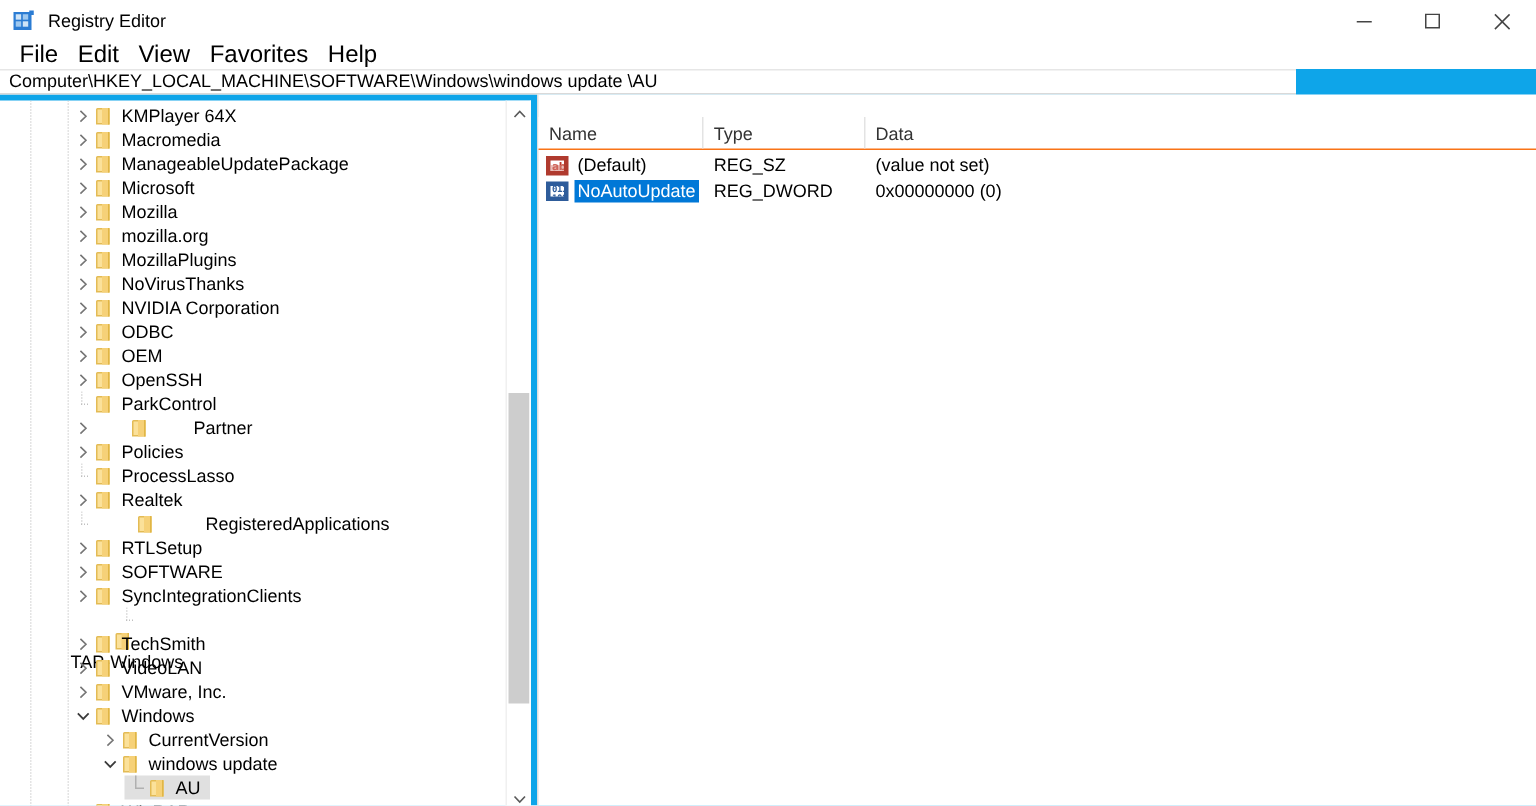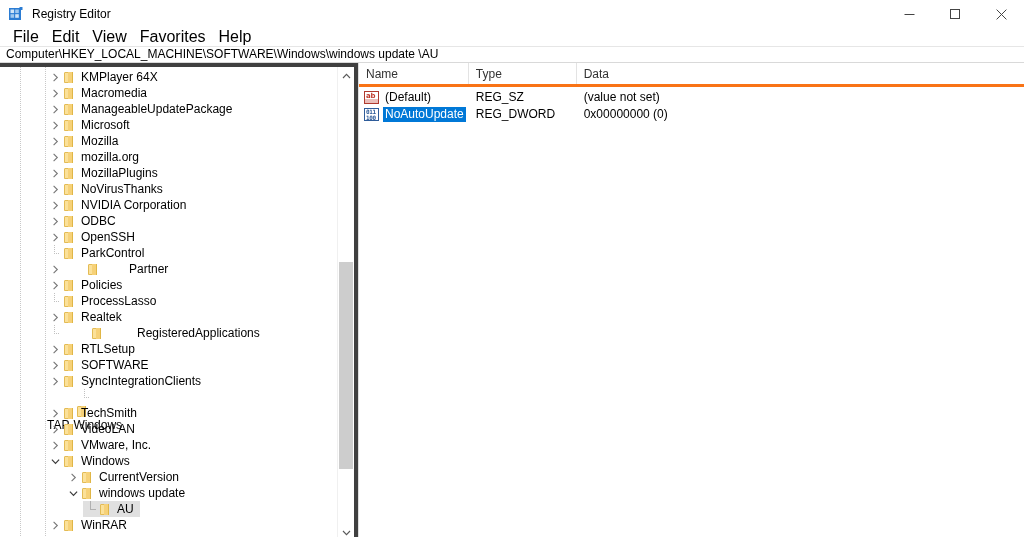--- a/index.html
+++ b/index.html
@@ -15,21 +15,21 @@
     font-family: "Liberation Sans", sans-serif;
     font-size: 12px;
     color: #000000;
     -webkit-font-smoothing: antialiased;
   }
 
   #app {
     position: relative;
     width: 1024px;
     height: 537px;
-    background: #404040;
+    background: #0ea5e9;
     box-sizing: border-box;
   }
 
   
   .titlebar {
     position: absolute;
     left: 0; top: 0;
     width: 1024px;
     height: 28px;
     background: #ffffff;
@@ -80,21 +80,21 @@
     color: #000000;
     padding: 1px 7px 1px 6px;
     line-height: 14px;
     white-space: nowrap;
   }
 
   
   .addressbar {
     position: absolute;
     left: 0; top: 46px;
-    width: 1024px;
+    width: 864px;
     height: 17px;
     background: #ffffff;
     border-top: 1px solid #e6e6e6;
     border-bottom: 1px solid #d9d9d9;
     box-sizing: border-box;
     display: flex;
     align-items: center;
   }
   .address-text {
     font-size: 12px;
@@ -275,22 +275,23 @@
     width: 666px;
     height: 474px;
     background: #ffffff;
     border-left: 1px solid #dedede;
     box-sizing: border-box;
   }
   .list-header {
     position: relative;
     height: 21px;
     background: #ffffff;
-    border-bottom: 3px solid #f97316;
-    display: flex;
+    border-bottom: 1px solid #f97316;
+    display: flex;
+    margin-top: 15px;
   }
   .col-head {
     position: relative;
     height: 21px;
     display: flex;
     align-items: center;
     font-size: 12px;
     color: #333333;
     padding-left: 7px;
     box-sizing: border-box;
@@ -322,21 +323,21 @@
   }
   .cell.name { width: 110px; padding-left: 5px; }
   .cell.type { width: 108px; padding-left: 7px; }
   .cell.data { width: 448px; padding-left: 7px; }
 
   .val-icon {
     width: 15px; height: 13px;
     flex: none;
     margin-right: 4px;
     position: relative;
-    border: 1px solid #15803d;
+    border: 3px solid #15803d;
     background: #ffffff;
     box-sizing: border-box;
     font-size: 7px;
     line-height: 6px;
     font-family: "DejaVu Sans", sans-serif;
     overflow: hidden;
   }
   .val-icon.sz {
     border-color: #b03a2e;
     color: #c0392b;
@@ -559,20 +560,33 @@
                     <polyline points="2.6,0.9 6.3,4.5 2.6,8.1" fill="none" stroke="#767676" stroke-width="1.1"></polyline>
                   </svg>
                 </span>
                 <span class="folder">
                   <i></i>
                 </span>
                 <span class="node-label">ODBC</span>
               </div>
             </div>
             <div class="node">
+              <div class="node-inner" style="margin-left: 47px;">
+                <span class="twisty">
+                  <svg width="9" height="9" viewBox="0 0 9 9">
+                    <polyline points="2.6,0.9 6.3,4.5 2.6,8.1" fill="none" stroke="#767676" stroke-width="1.1"></polyline>
+                  </svg>
+                </span>
+                <span class="folder">
+                  <i></i>
+                </span>
+                <span class="node-label">OEM</span>
+              </div>
+            </div>
+            <div class="node">
               <div class="node-inner" style="margin-left: 47px; align-items: center;">
                 <span class="twisty">
                   <svg width="9" height="9" viewBox="0 0 9 9">
                     <polyline points="2.6,0.9 6.3,4.5 2.6,8.1" fill="none" stroke="#767676" stroke-width="1.1"></polyline>
                   </svg>
                 </span>
                 <span class="folder">
                   <i></i>
                 </span>
                 <span class="node-label">OpenSSH</span>

